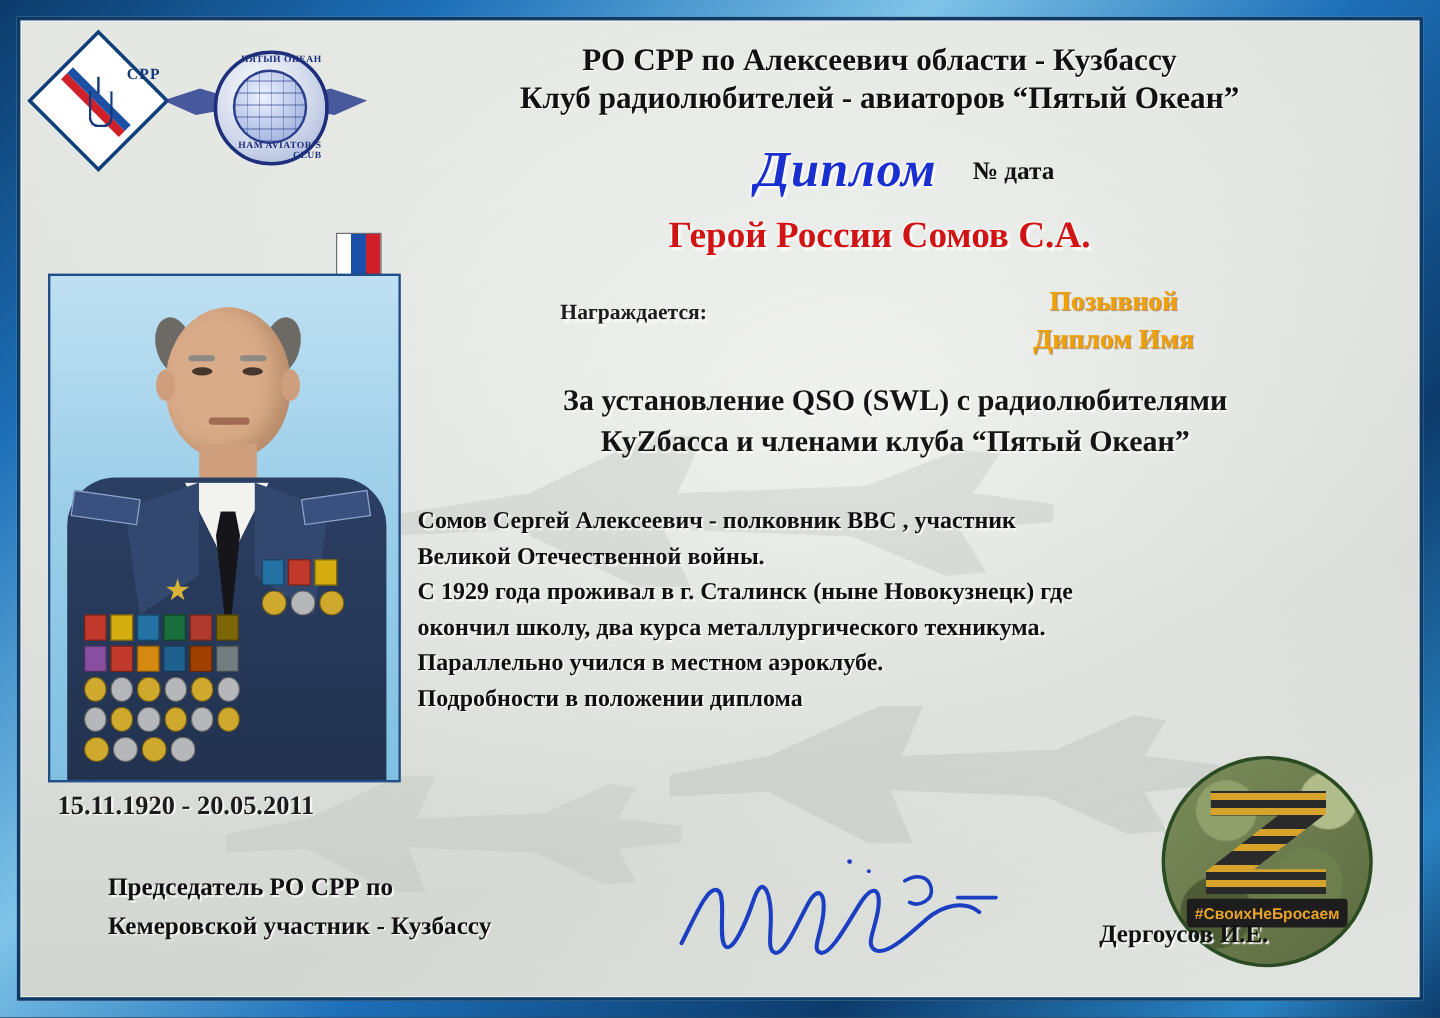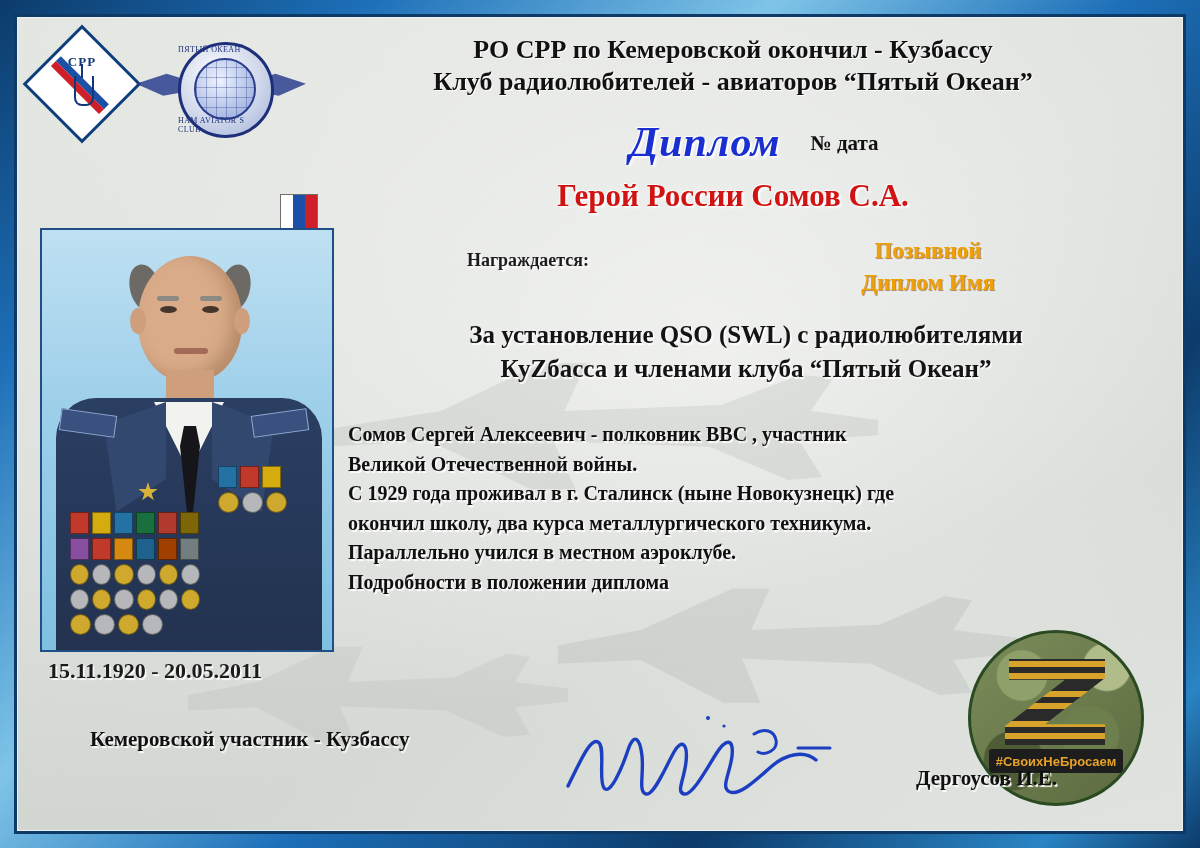--- a/index.html
+++ b/index.html
@@ -87,21 +87,21 @@
   .srr-emblem .st {
     height: 7px; width: 100%;
   }
   .srr-emblem .st-w { background: #ffffff; }
   .srr-emblem .st-b { background: #1b50a5; }
   .srr-emblem .st-r { background: #cf1f28; }
   .srr-emblem .txt {
     position: absolute;
     left: 0; top: 22px;
     width: 104px;
-    text-align: center;
+    text-align: right;
     font-family: "Liberation Serif", serif;
     font-size: 13px;
     font-weight: bold;
     color: #13387a;
     letter-spacing: 1px;
   }
   .srr-emblem .ant {
     position: absolute;
     left: 44px; top: 44px;
     width: 16px; height: 28px;
@@ -146,23 +146,23 @@
     border-radius: 50%;
     border: 2px solid #2b3e8d;
     background:
       repeating-linear-gradient(90deg, rgba(43,62,141,.35) 0 1px, transparent 1px 10px),
       repeating-linear-gradient(0deg, rgba(43,62,141,.35) 0 1px, transparent 1px 10px),
       radial-gradient(circle at 40% 35%, #eef3ff, #8ea3d6);
   }
   .club-emblem .ctop, .club-emblem .cbot {
     position: absolute;
     left: 42px; width: 90px;
-    text-align: left;
+    text-align: right;
     font-size: 8px;
-    font-weight: normal;
+    font-weight: bold;
     color: #1d2f7a;
     letter-spacing: .4px;
   }
   .club-emblem .ctop { top: 9px; }
   .club-emblem .cbot { top: 80px; }
 
   
   .header {
     position: absolute;
     left: 300px; top: 16px;
@@ -510,21 +510,21 @@
 
     <div class="club-emblem">
       <div class="wings"></div>
       <div class="circle"></div>
       <div class="globe"></div>
       <div class="ctop">ПЯТЫЙ ОКЕАН</div>
       <div class="cbot">HAM AVIATOR`S CLUB</div>
     </div>
 
     <div class="header">
-      <div class="line1">РО СРР по Кемеровской окончил - Кузбассу</div>
+      <div class="line1">РО СРР по Алексеевич области - Кузбассу</div>
       <div class="line2">Клуб радиолюбителей - авиаторов “Пятый Океан”</div>
     </div>
 
     <div class="diplom-row">
       <span class="diplom-word">Диплом</span>
       <span class="num-date">№ дата</span>
     </div>
 
     <div class="hero-name">Герой России Сомов С.А.</div>
 
@@ -631,20 +631,21 @@
     <div class="portrait-date">15.11.1920 - 20.05.2011</div>
 
     <div class="z-emblem">
       <div class="z-letter"></div>
       <div class="z-ribbon">
         <span>#СвоихНеБросаем</span>
       </div>
     </div>
 
     <div class="chairman">
+      <div>Председатель РО СРР по</div>
       <div>Кемеровской участник - Кузбассу</div>
     </div>
 
     <div class="signature">
       <svg width="300" height="110" viewBox="0 0 300 110" fill="none" aria-hidden="true">
         <path d="M10 78 C 22 54, 32 30, 40 34 C 48 38, 40 72, 46 80 C 52 88, 64 60, 70 42 C 76 24, 82 30, 84 48 C 86 66, 80 84, 88 86 C 96 88, 108 58, 116 44 C 124 30, 130 36, 128 54 C 126 72, 118 84, 126 86 C 134 88, 148 62, 158 46 C 168 30, 176 30, 174 48 C 172 66, 162 80, 172 84 C 182 88, 200 70, 214 58 C 228 46, 246 42, 258 52" stroke="#1b3fc0" stroke-width="3.4" stroke-linecap="round" stroke-linejoin="round"></path>
         <path d="M196 26 C 206 20, 216 22, 218 32 C 220 42, 208 48, 200 44" stroke="#1b3fc0" stroke-width="3" stroke-linecap="round"></path>
         <path d="M240 40 L 272 40" stroke="#1b3fc0" stroke-width="3" stroke-linecap="round"></path>
         <circle cx="150" cy="10" r="2" fill="#1b3fc0"></circle>
         <circle cx="166" cy="18" r="1.6" fill="#1b3fc0"></circle>

